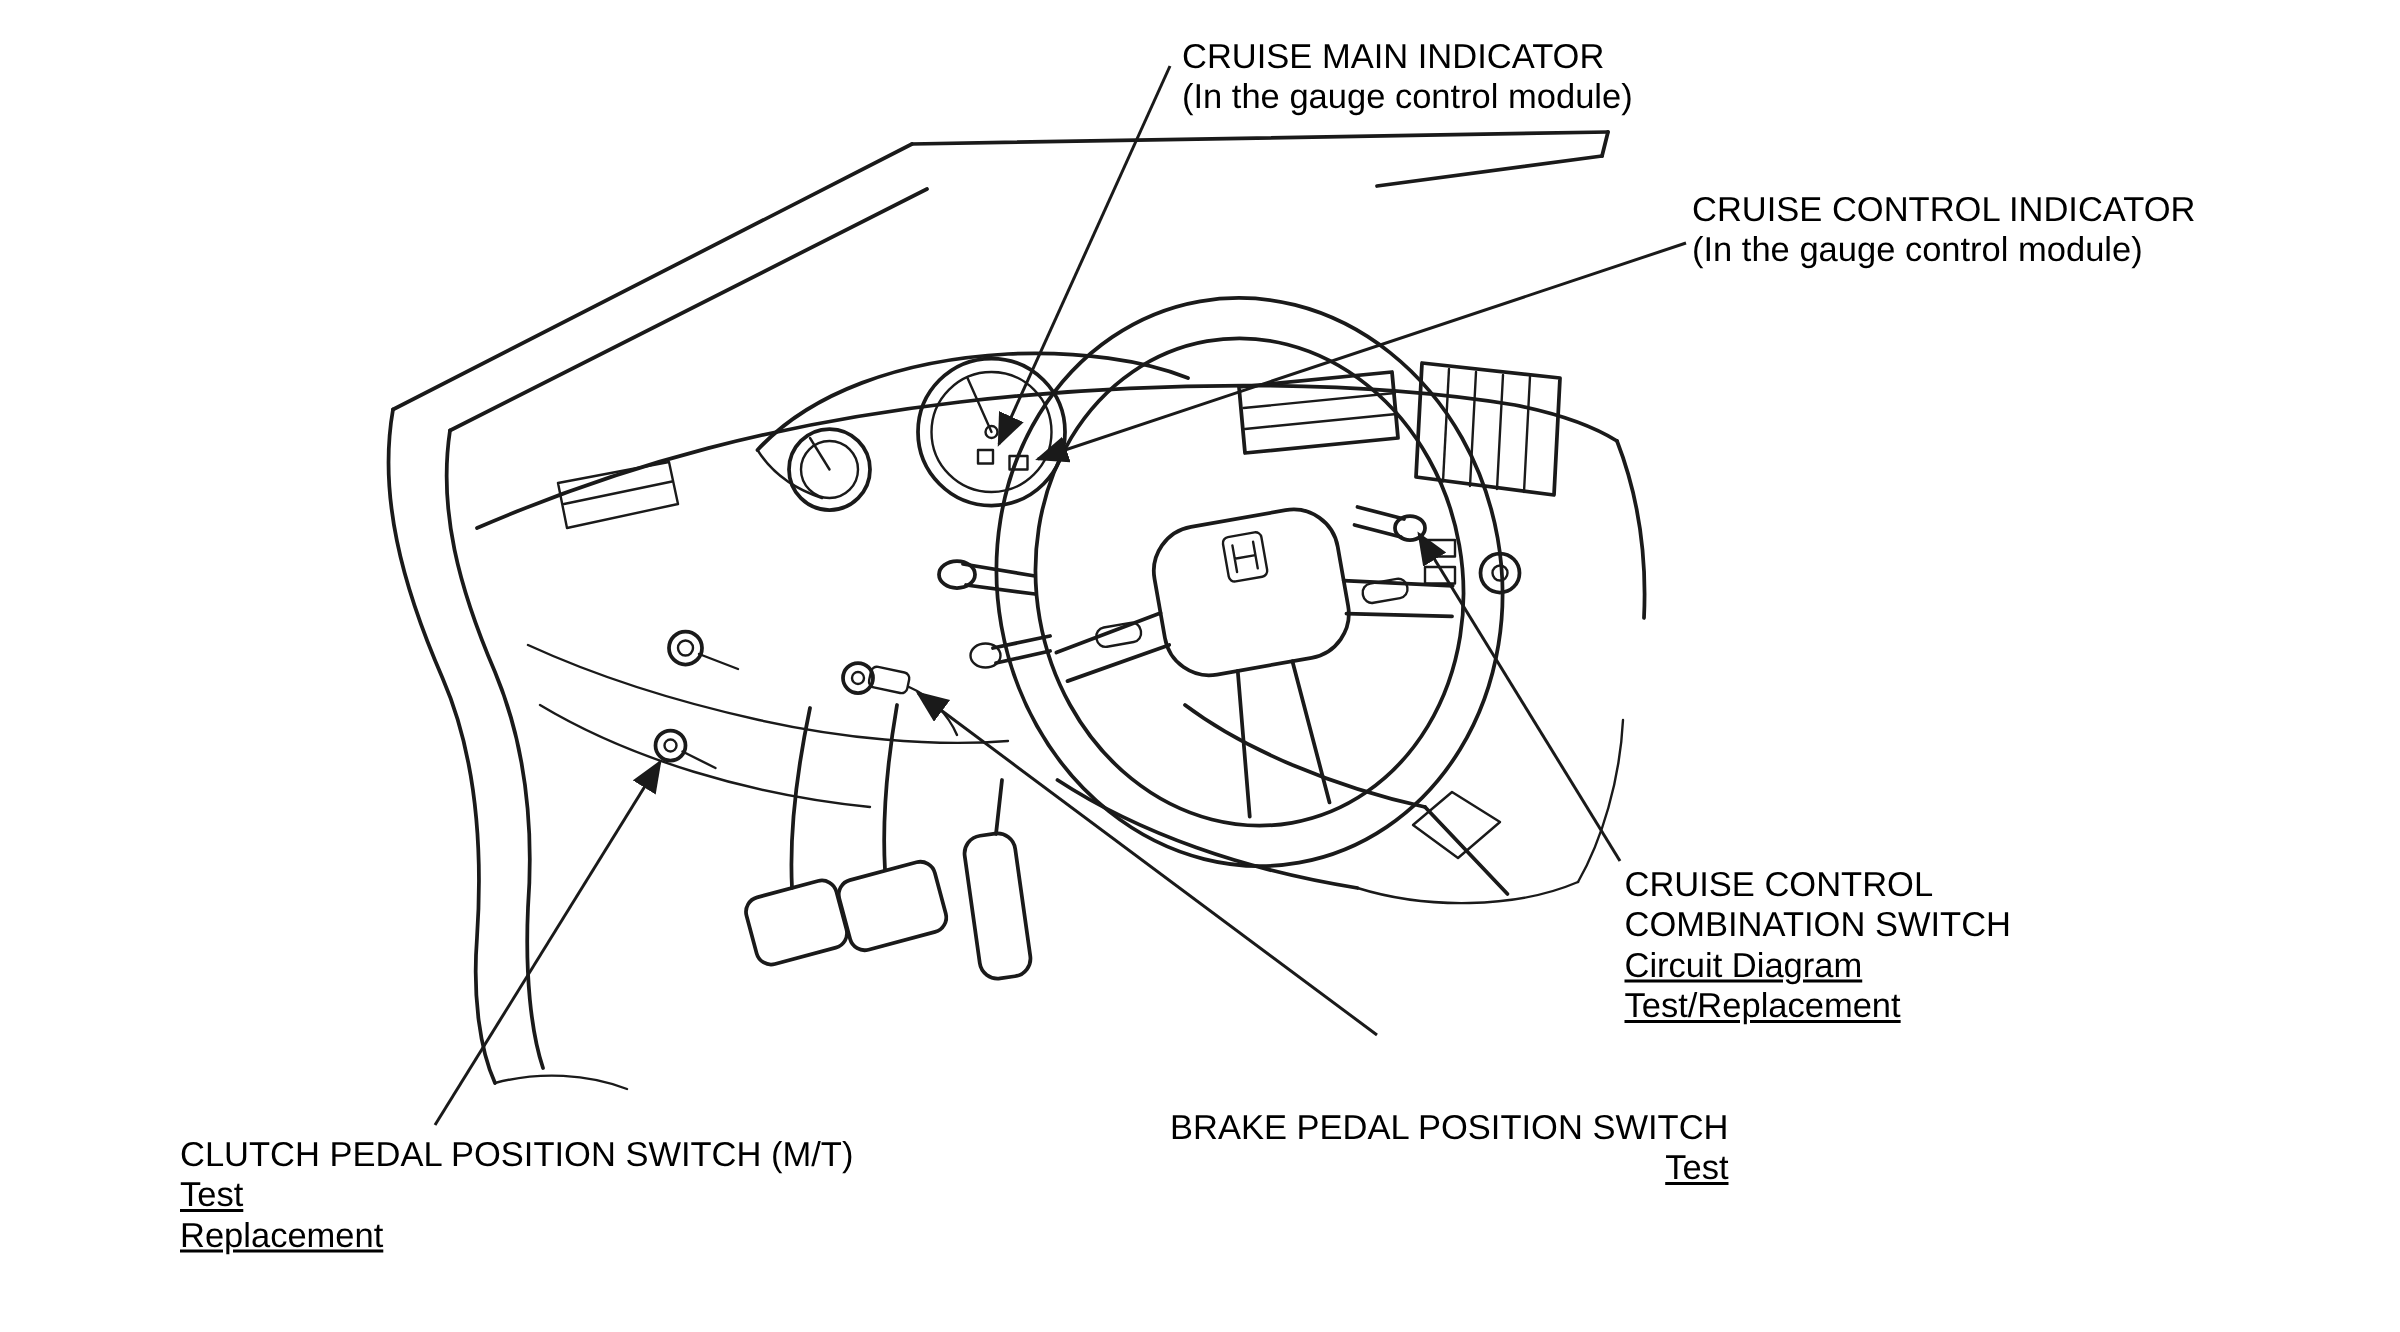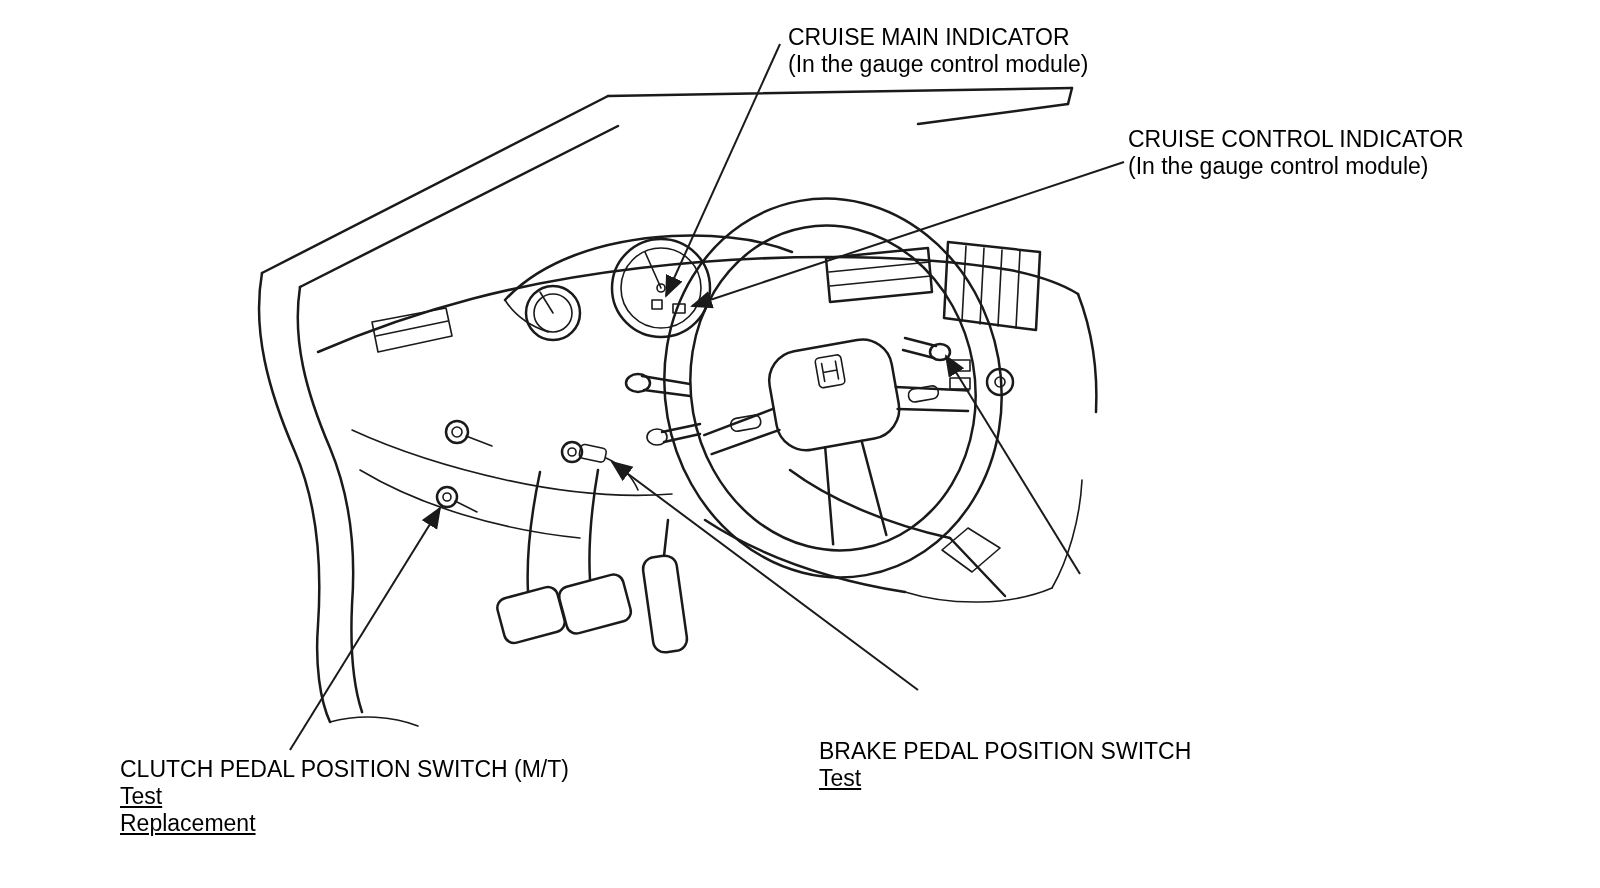--- a/index.html
+++ b/index.html
@@ -200,25 +200,31 @@
   <div class="callout" style="left:788px; top:24px;">
     <div class="title">CRUISE MAIN INDICATOR</div>
     <div>(In the gauge control module)</div>
   </div>
 
   <div class="callout" style="left:1128px; top:126px;">
     <div class="title">CRUISE CONTROL INDICATOR</div>
     <div>(In the gauge control module)</div>
   </div>
 
+  <div class="callout" style="left:1083px; top:576px;">
+    <div class="title">CRUISE CONTROL</div>
+    <div class="title">COMBINATION SWITCH</div>
+    <div class="doc-link">Circuit Diagram</div>
+    <div class="doc-link">Test/Replacement</div>
+  </div>
 
   <div class="callout" style="left:120px; top:756px;">
     <div class="title">CLUTCH PEDAL POSITION SWITCH (M/T)</div>
     <div class="doc-link">Test</div>
     <div class="doc-link">Replacement</div>
   </div>
 
-  <div class="callout" style="left:819px; top:738px;">
+  <div class="callout" style="left:780px; top:738px;text-align:right;">
     <div class="title">BRAKE PEDAL POSITION SWITCH</div>
     <div class="doc-link">Test</div>
   </div>
 
 </div>
 
 </body></html>

